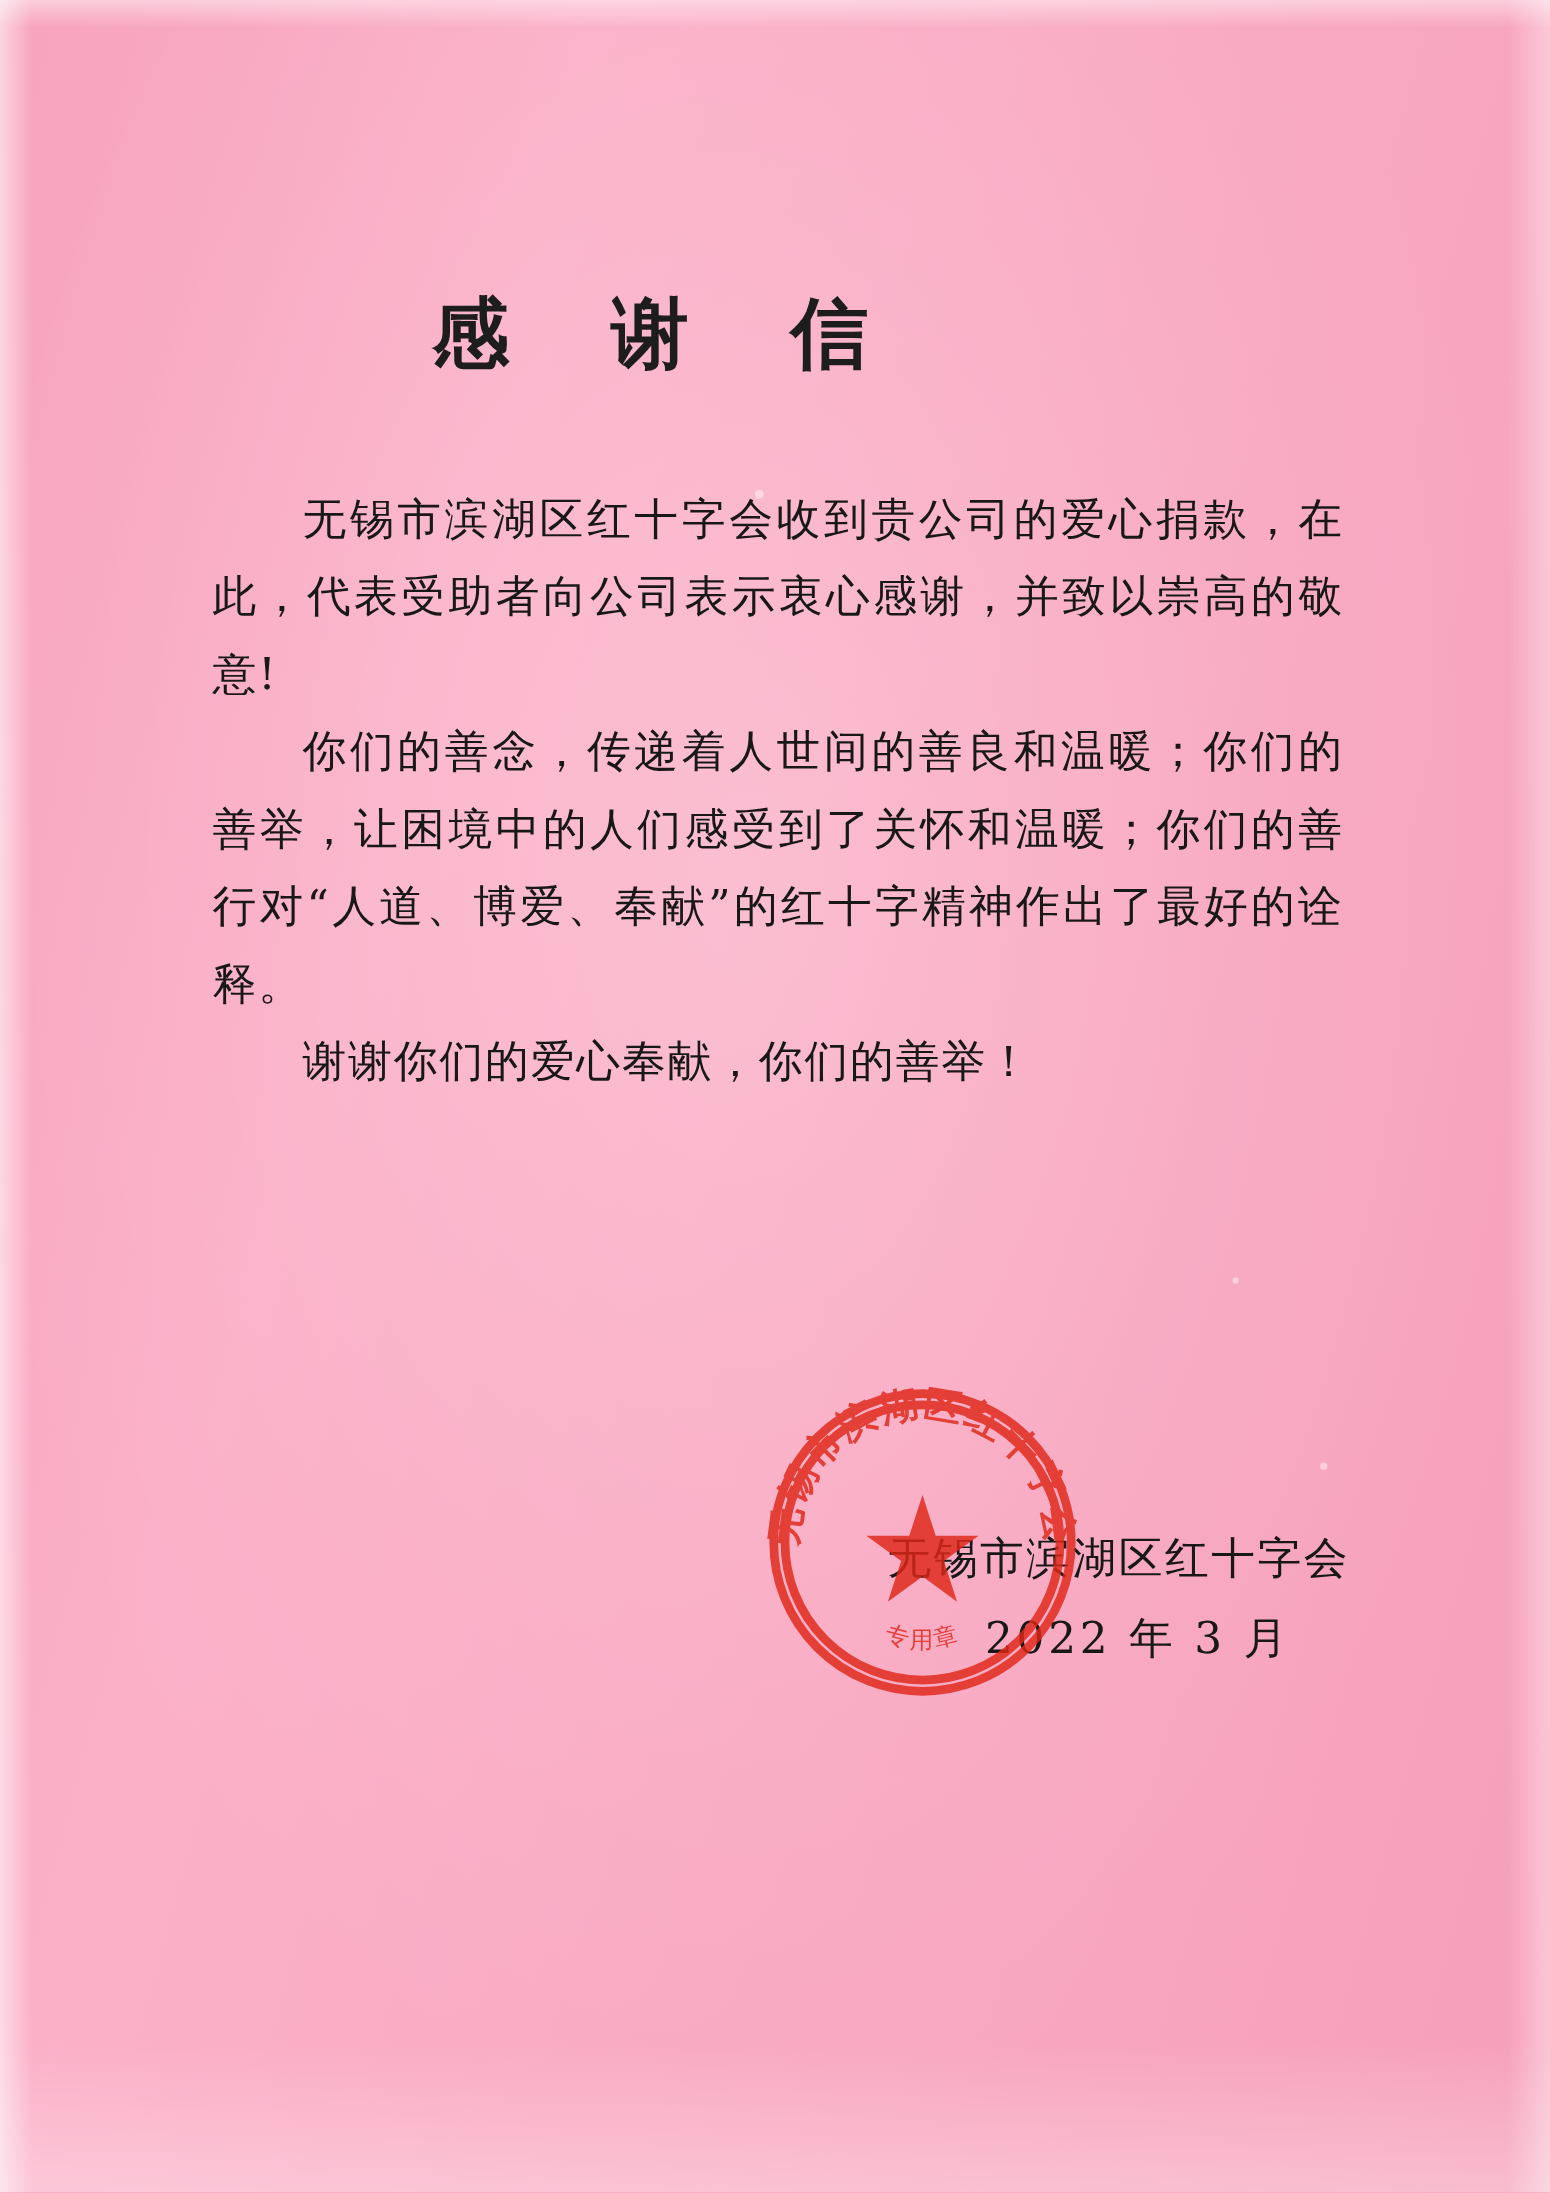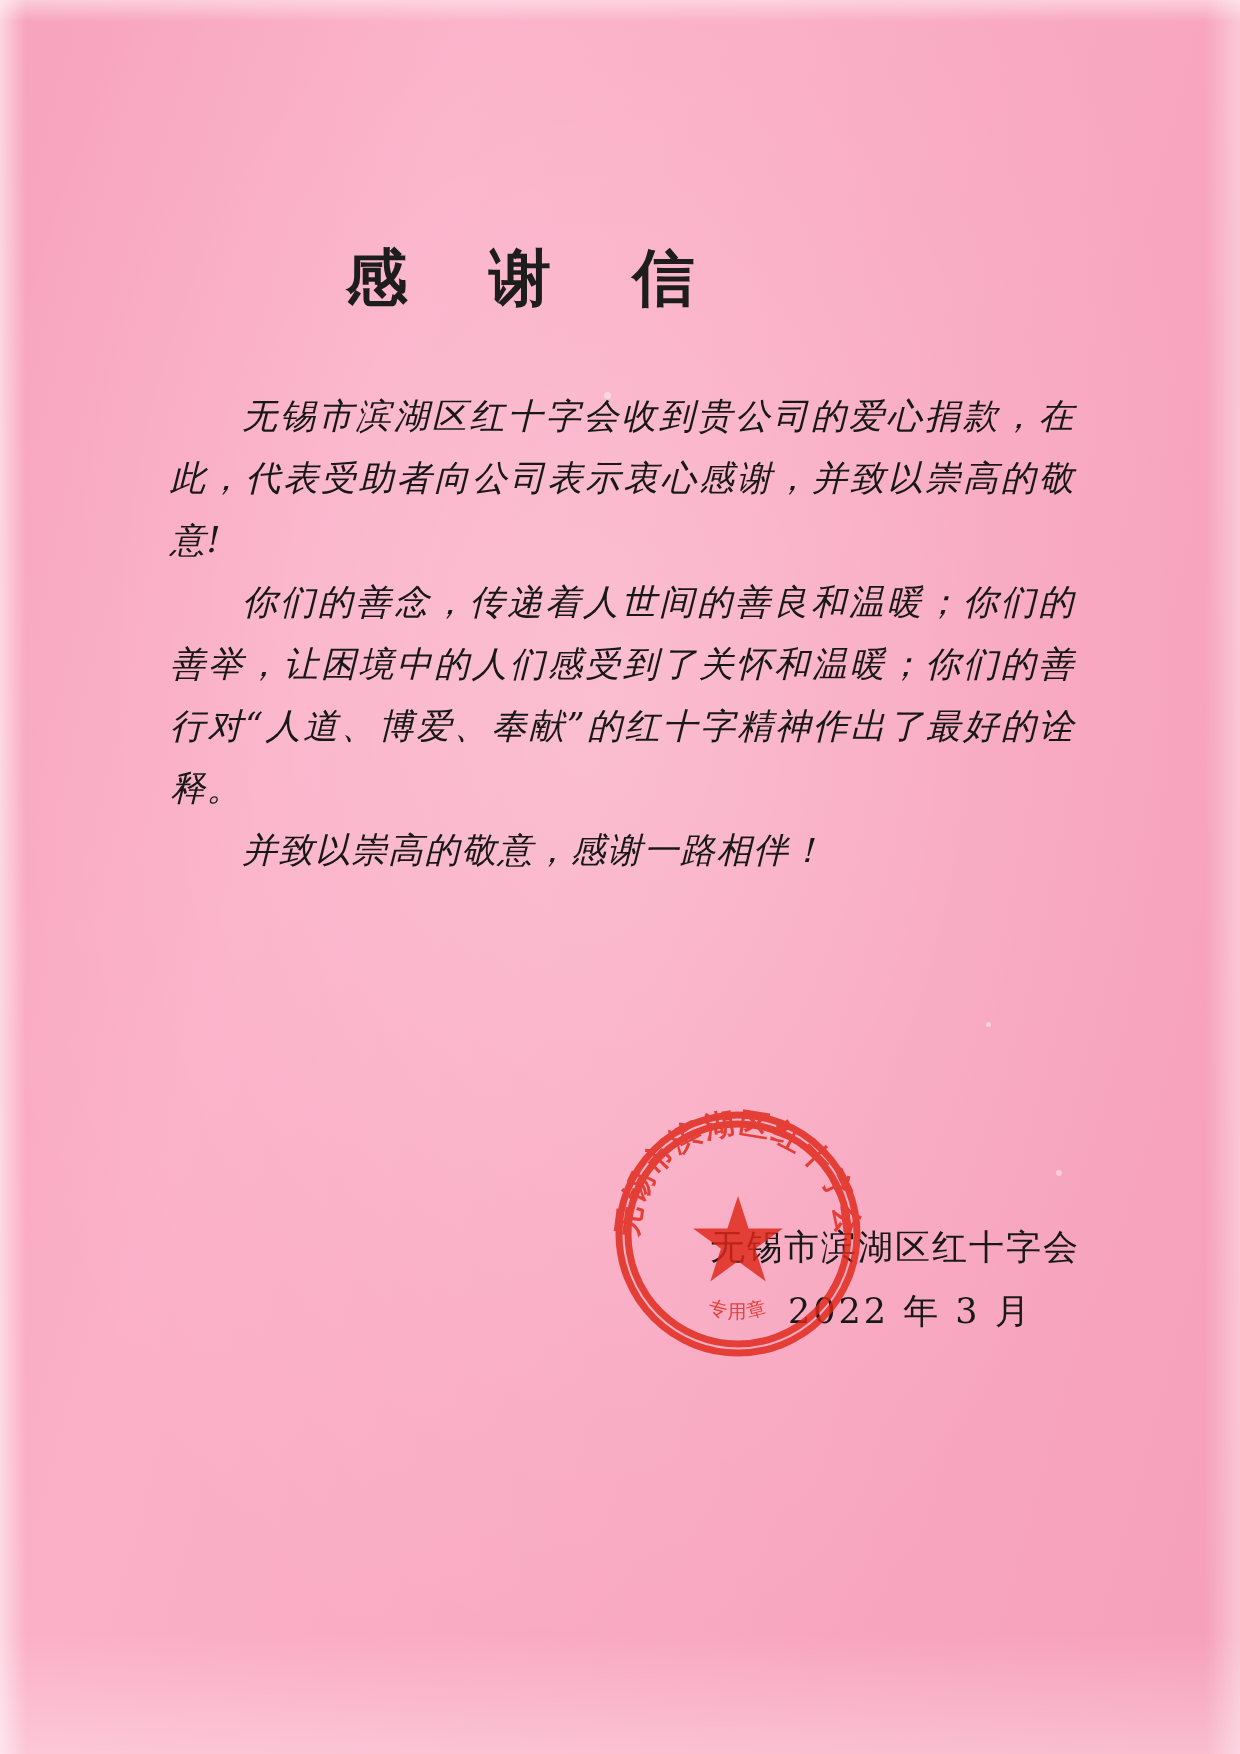--- a/index.html
+++ b/index.html
@@ -49,21 +49,21 @@
 
   .sheet {
     position: absolute;
     left: 0; top: 0;
     width: 1240px;
     height: 1754px;
   }
 
   .letter-title {
     position: absolute;
-    top: 236px;
+    top: 225px;
     left: 0;
     width: 1040px;
     text-align: center;
     font-size: 62px;
     font-weight: bold;
     letter-spacing: 30px;
     text-indent: 30px;
     color: #1d1d1d;
     font-family: "DejaVu Serif", "Liberation Serif", serif;
   }
@@ -83,21 +83,20 @@
     margin: 0 0 12px 0;
     letter-spacing: 1px;
   }
 
   .para {
     margin: 0;
     text-indent: 72px;
     letter-spacing: 1.5px;
     text-align: justify;
     text-justify: inter-character;
-    font-style: italic;
   }
 
   .signature {
     position: absolute;
     right: 160px;
     top: 1215px;
     text-align: left;
     color: #181818;
     font-size: 35px;
     line-height: 64px;
@@ -155,21 +154,21 @@
 <div class="edge-right"></div>
 <div class="edge-bottom"></div>
 
 <div class="sheet">
 
   <div class="letter-title">感 谢 信</div>
 
   <div class="body-block">
     <p class="para">无锡市滨湖区红十字会收到贵公司的爱心捐款，在此，代表受助者向公司表示衷心感谢，并致以崇高的敬意!</p>
     <p class="para">你们的善念，传递着人世间的善良和温暖；你们的善举，让困境中的人们感受到了关怀和温暖；你们的善行对“人道、博爱、奉献”的红十字精神作出了最好的诠释。</p>
-    <p class="para">并致以崇高的敬意，感谢一路相伴！</p>
+    <p class="para">谢谢你们的爱心奉献，你们的善举！</p>
   </div>
 
   <div class="signature">
     <div class="sign-org">无锡市滨湖区红十字会</div>
     <div class="sign-date">2022 年 3 月</div>
   </div>
 
   <div class="seal">
     <svg width="252" height="252" viewBox="0 0 252 252" xmlns="http://www.w3.org/2000/svg">
       <defs>

